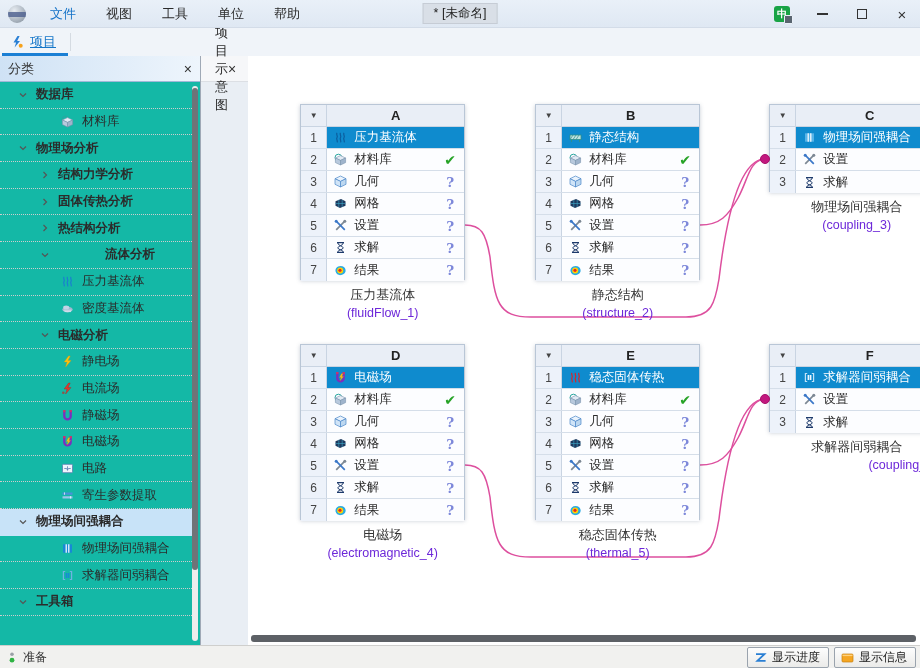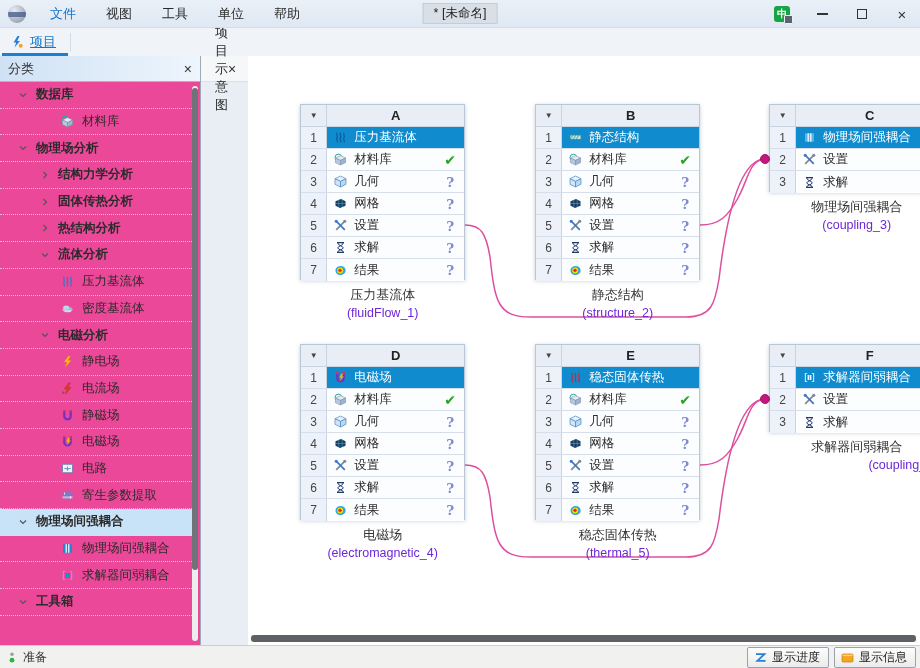--- a/index.html
+++ b/index.html
@@ -32,21 +32,21 @@
   
   .tabbar { height:28px; background:#f0f4f9; display:flex; align-items:stretch; flex:0 0 28px; }
   .tab { display:flex; align-items:center; gap:6px; padding:0 14px 0 10px; position:relative; color:#1576c8; font-size:13px;text-decoration:underline; }
   .tab .underline { position:absolute; left:2px; right:2px; bottom:0; height:3px; background:#1b7fd4; }
   .tab-sep { width:1px; background:#d5dbe2; margin:5px 0; }
 
   
   .content { flex:1 1 auto; display:flex; min-height:0; }
 
   
-  .sidebar { width:201px; background:#ec4899; border-right:1px solid #9fa9b6; display:flex; flex-direction:column; position:relative; }
+  .sidebar { width:201px; background:#14b8a6; border-right:1px solid #9fa9b6; display:flex; flex-direction:column; position:relative; }
   .panel-header { height:26px; flex:0 0 26px; display:flex; align-items:center; justify-content:space-between;
     padding:0 8px; background:linear-gradient(90deg,#cfe2f5,#eef5fc); border-bottom:1px solid #9fb8d8; }
   .panel-header .ttl { font-size:13px; color:#333; }
   .panel-close { color:#333; font-size:14px; line-height:1; cursor:default; }
   .tree { flex:1 1 auto; overflow:hidden; position:relative; padding-right:8px; }
   .tree-row { height:26.7px; display:flex; align-items:center; border-bottom:1px dotted #cdcdcd; position:relative; }
   .tree-row.selected { background:#c8e3f8; border-bottom-color:transparent; }
   .tree-row .chev { width:10px; height:10px; flex:0 0 10px; }
   .tree-row .ticon { width:14px; height:14px; flex:0 0 14px; display:flex; align-items:center; justify-content:center; }
   .tree-row .lbl { margin-left:8px; white-space:nowrap; font-size:12.5px; }
@@ -174,21 +174,21 @@
               <path d="M3.5 2 6.5 5 3.5 8" stroke="#555" fill="none" stroke-width="1.2"></path>
             </svg>
             <span class="lbl">固体传热分析</span>
           </div>
           <div class="tree-row group" style="padding-left: 40px;">
             <svg class="chev" width="10" height="10" viewBox="0 0 10 10">
               <path d="M3.5 2 6.5 5 3.5 8" stroke="#555" fill="none" stroke-width="1.2"></path>
             </svg>
             <span class="lbl">热结构分析</span>
           </div>
-          <div class="tree-row group" style="padding-left: 40px;">
+          <div class="tree-row group" style="padding-left: 40px; gap: 47px;">
             <svg class="chev" width="10" height="10" viewBox="0 0 10 10">
               <path d="M2 3.5 5 6.5 8 3.5" stroke="#555" fill="none" stroke-width="1.2"></path>
             </svg>
             <span class="lbl">流体分析</span>
           </div>
           <div class="tree-row leaf" style="padding-left: 60px;">
             <span class="ticon">
               <svg width="13" height="13" viewBox="0 0 13 13">
                 <path d="M0 .8c-1.3 1.6 1.3 3.2 0 4.8-1.3 1.6 1.3 3.2 0 4.8" transform="translate(3,1)" stroke="#1b7fd0" fill="none" stroke-width="1.2"></path>
                 <path d="M0 .8c-1.3 1.6 1.3 3.2 0 4.8-1.3 1.6 1.3 3.2 0 4.8" transform="translate(6.5,1)" stroke="#1b7fd0" fill="none" stroke-width="1.2"></path>

